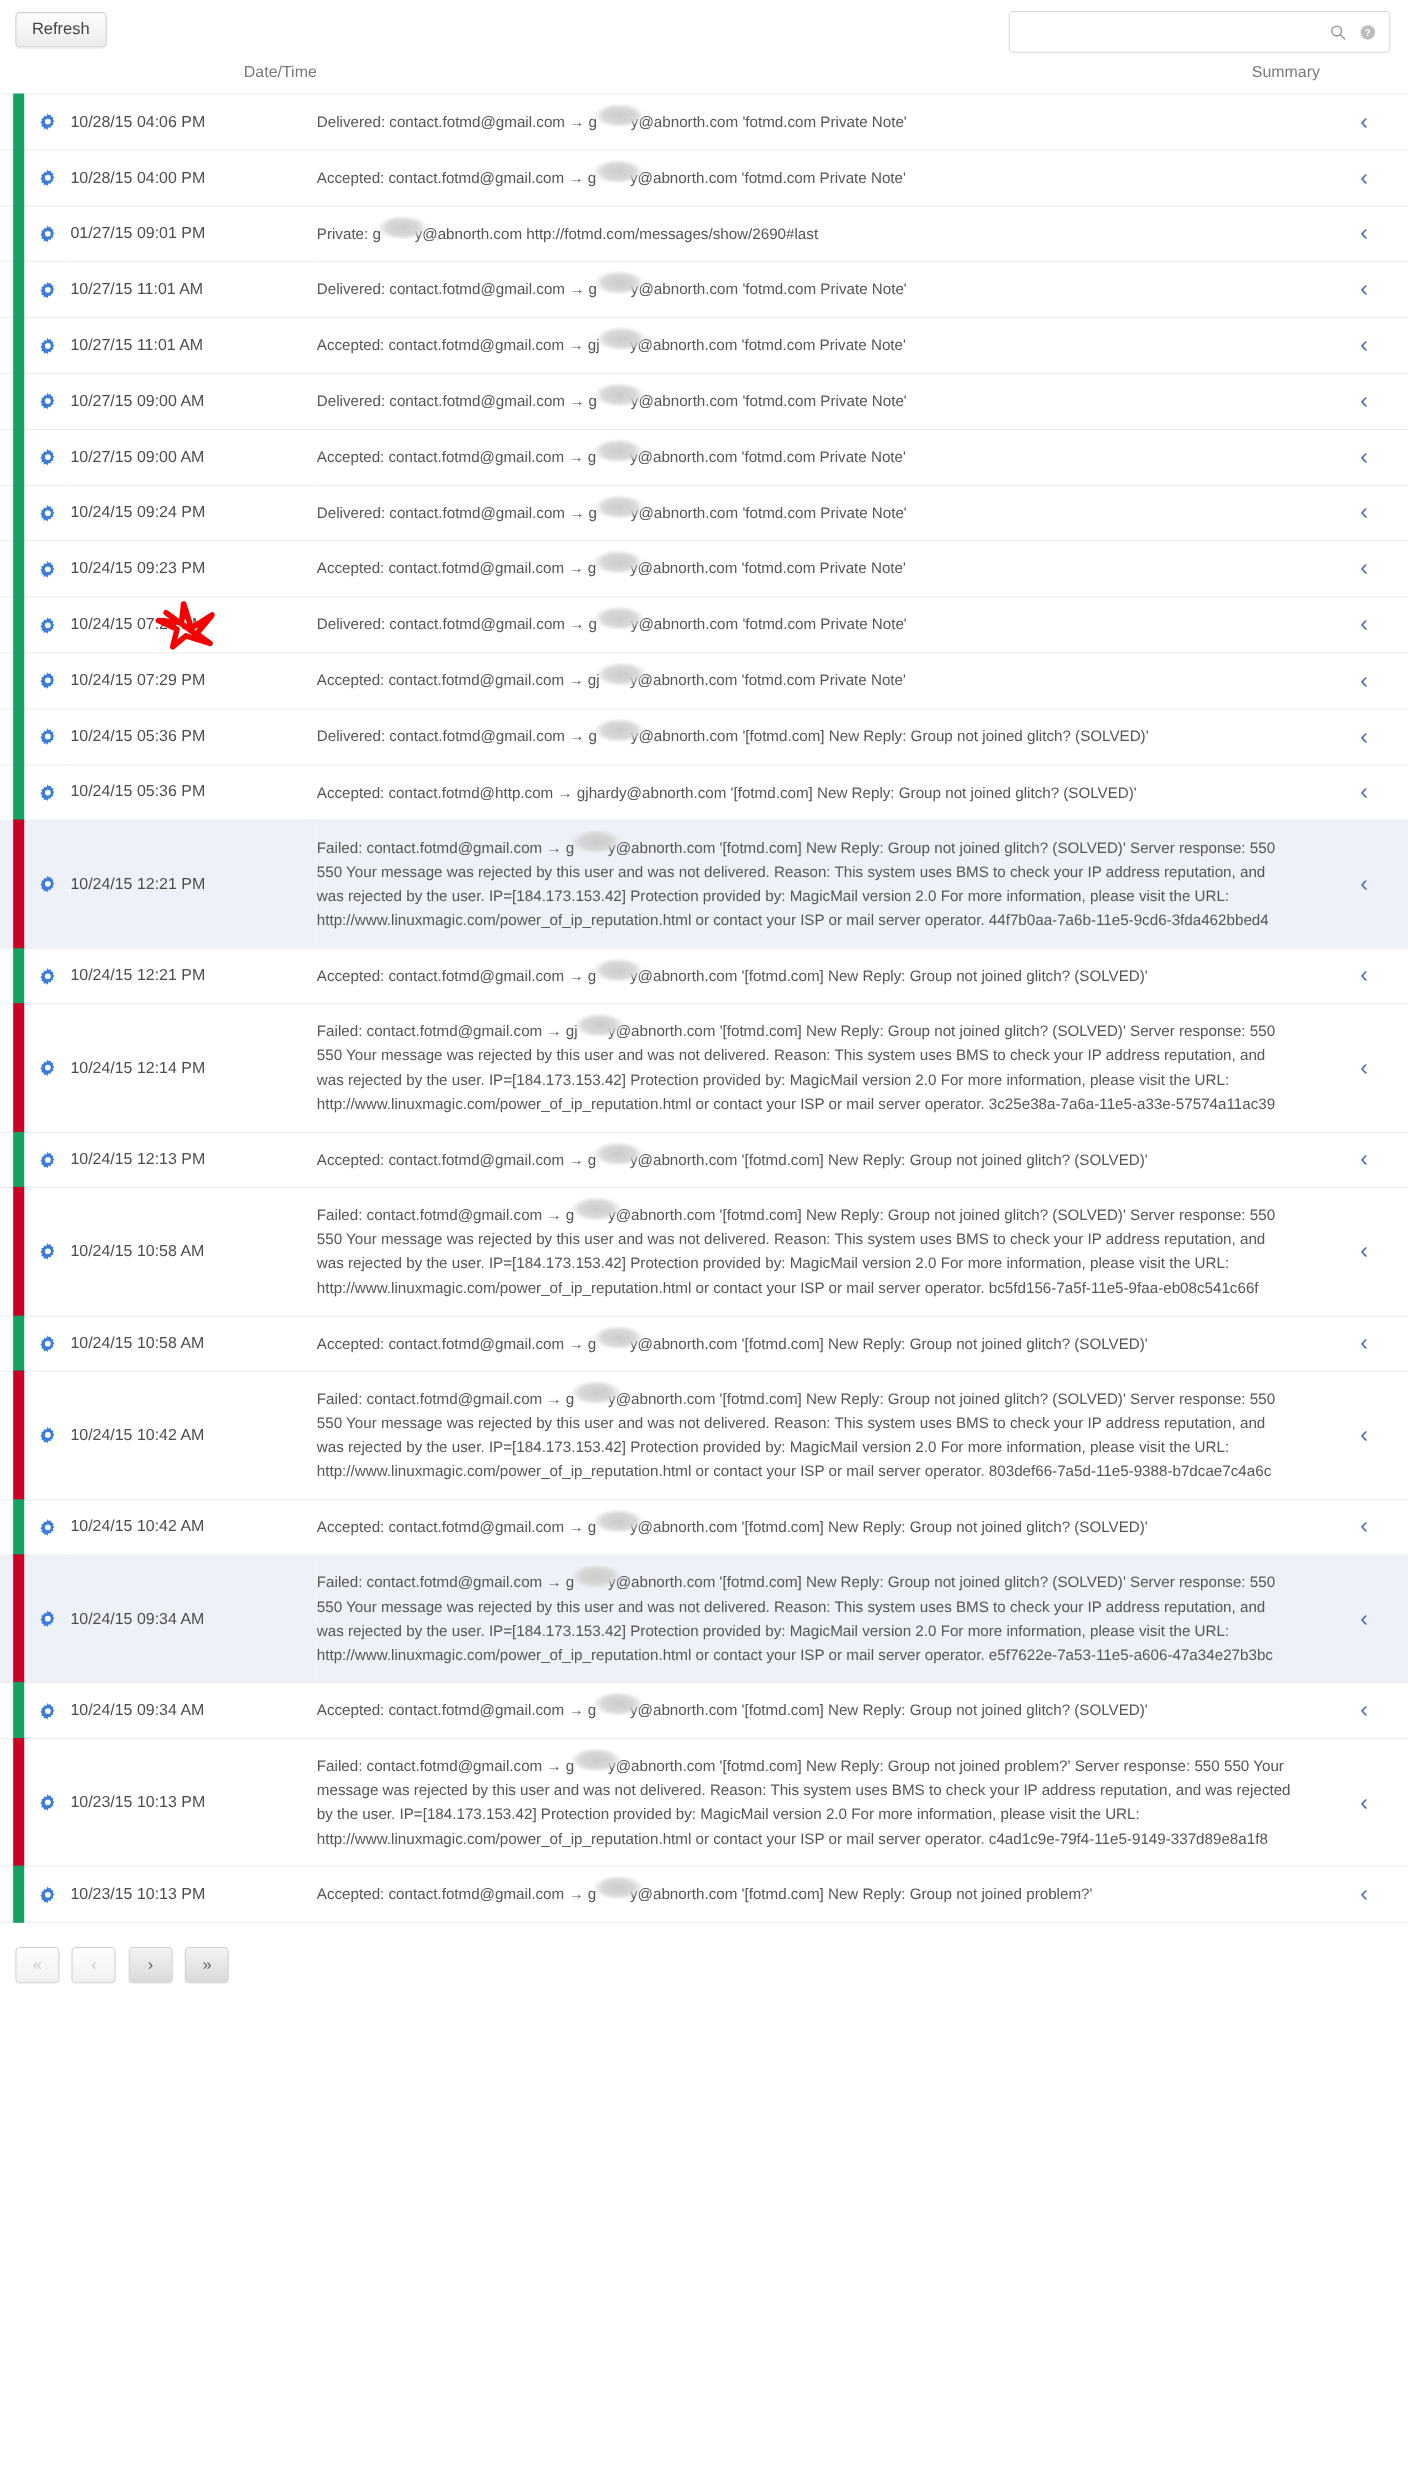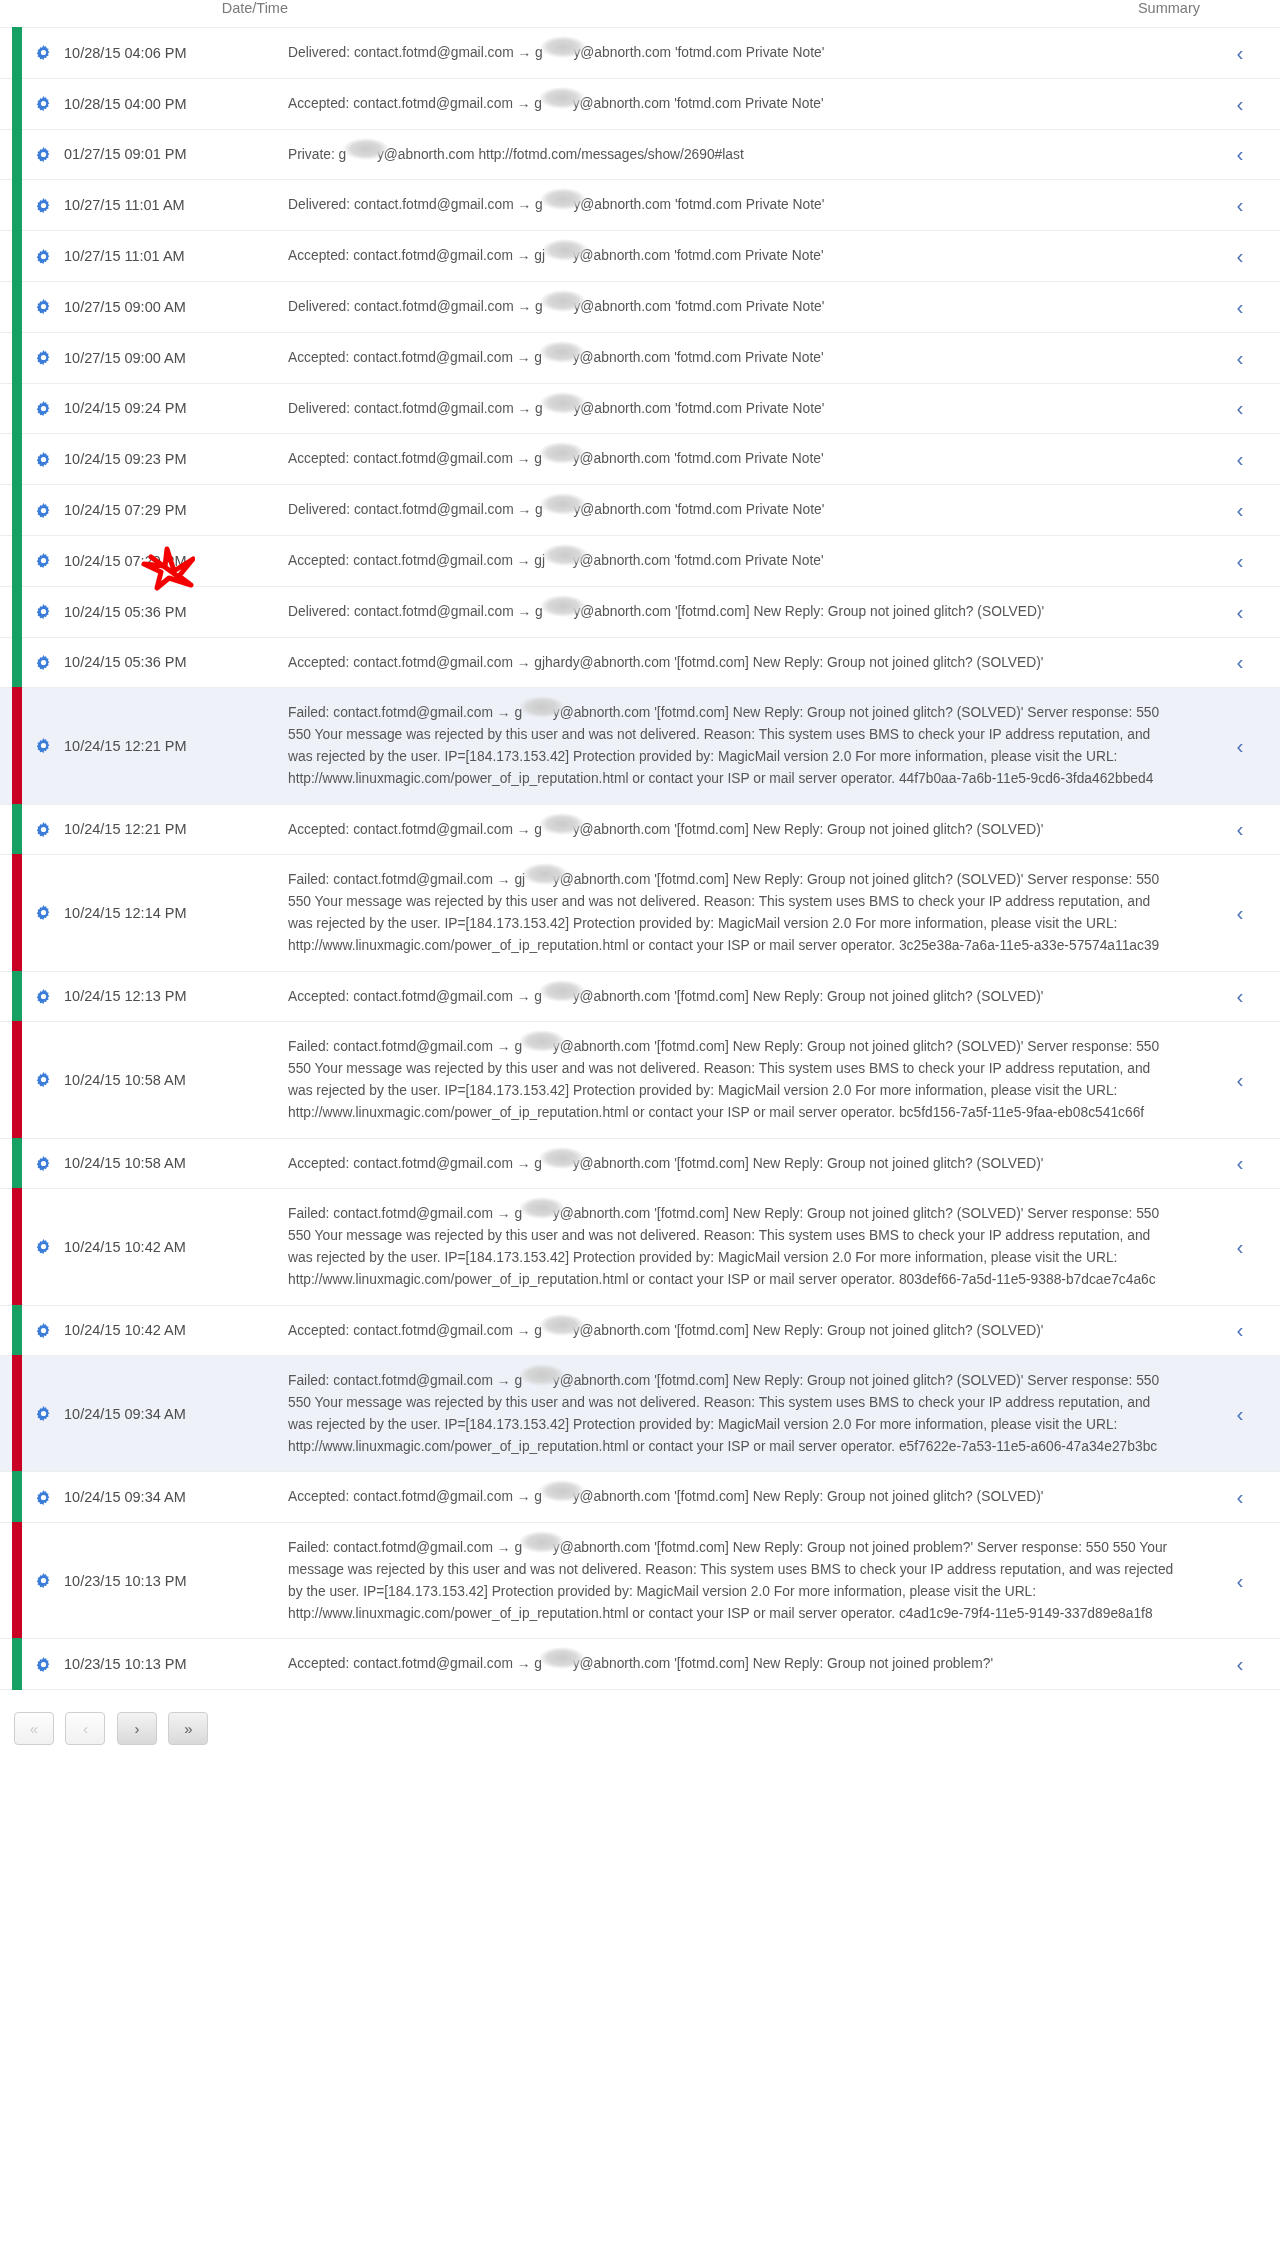--- a/index.html
+++ b/index.html
@@ -193,20 +193,39 @@
     height: 46px;
     pointer-events: none;
     z-index: 40;
   }
 </style>
 </head>
 <body>
 
 <div id="app">
 
+  <div class="toolbar">
+    <button class="refresh-btn">Refresh</button>
+
+    <div class="search-wrap">
+      <input class="search-input" type="text" value="" placeholder="" style="">
+      <span class="search-icon">
+        <svg width="15" height="15" viewBox="0 0 16 16" fill="none" stroke="#9b9b9b" stroke-width="1.5">
+          <circle cx="6.6" cy="6.6" r="4.7"></circle>
+          <line x1="10.2" y1="10.2" x2="14.4" y2="14.4" stroke-linecap="round"></line>
+        </svg>
+      </span>
+      <span class="help-icon">
+        <svg width="15" height="15" viewBox="0 0 16 16">
+          <circle cx="8" cy="8" r="7" fill="#bdbdbd"></circle>
+          <text x="8" y="11.6" font-size="9.5" fill="#ffffff" text-anchor="middle" font-family="Liberation Sans, sans-serif" font-weight="bold">?</text>
+        </svg>
+      </span>
+    </div>
+  </div>
 
   <table class="grid">
     <colgroup>
       <col class="col-bar">
         <col class="col-gear">
         <col class="col-date">
         <col class="col-sum">
         <col class="col-chev">
     </colgroup>
     <thead class="grid-head">
@@ -391,21 +410,21 @@
           <td class="barcell">
             <span class="bar ok"></span>
           </td>
           <td>
             <span class="gear"><svg width="17" height="17" viewBox="0 0 16 16">
                 <path fill="#3b7dd8" d="M8 0.8l.55 1.8 1.85-.5.55 1.85 1.8.55-.5 1.85 1.3 1.35-1.3 1.35.5 1.85-1.8.55-.55 1.85-1.85-.5L8 15.2l-1.35-1.3-1.85.5-.55-1.85-1.8-.55.5-1.85L1.65 8.7 2.95 7.35l-.5-1.85 1.8-.55L4.8 3.1l1.85.5L8 .8z"></path>
                 <circle cx="8" cy="8" r="2.45" fill="#ffffff"></circle>
               </svg></span>
           </td>
           <td class="datecell">10/24/15 05:36 PM</td>
-          <td class="sumcell"><span>Accepted: contact.fotmd@gmail.com → gjhardy@abnorth.com '[fotmd.com] New Reply: Group not joined glitch? (SOLVED)'</span></td>
+          <td class="sumcell"><span>Accepted: contact.fotmd@http.com → gjhardy@abnorth.com '[fotmd.com] New Reply: Group not joined glitch? (SOLVED)'</span></td>
           <td class="chevcell"><span class="chev">‹</span></td>
         </tr>
         <tr class="row alt">
           <td class="barcell">
             <span class="bar fail"></span>
           </td>
           <td>
             <span class="gear"><svg width="17" height="17" viewBox="0 0 16 16">
                 <path fill="#3b7dd8" d="M8 0.8l.55 1.8 1.85-.5.55 1.85 1.8.55-.5 1.85 1.3 1.35-1.3 1.35.5 1.85-1.8.55-.55 1.85-1.85-.5L8 15.2l-1.35-1.3-1.85.5-.55-1.85-1.8-.55.5-1.85L1.65 8.7 2.95 7.35l-.5-1.85 1.8-.55L4.8 3.1l1.85.5L8 .8z"></path>
                 <circle cx="8" cy="8" r="2.45" fill="#ffffff"></circle>

